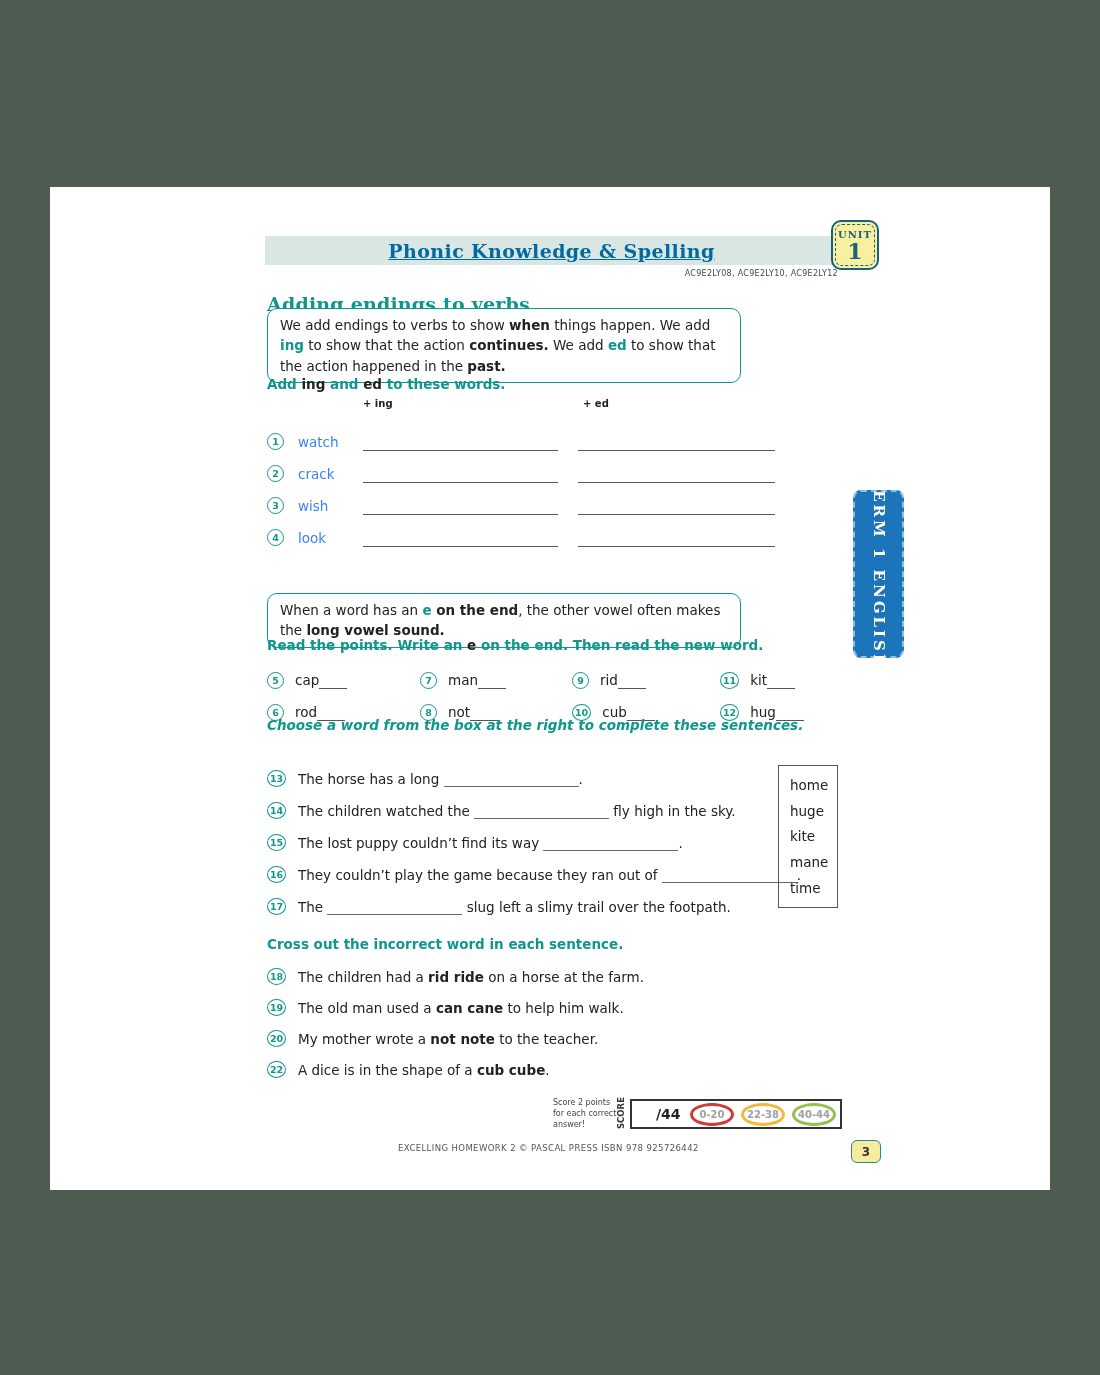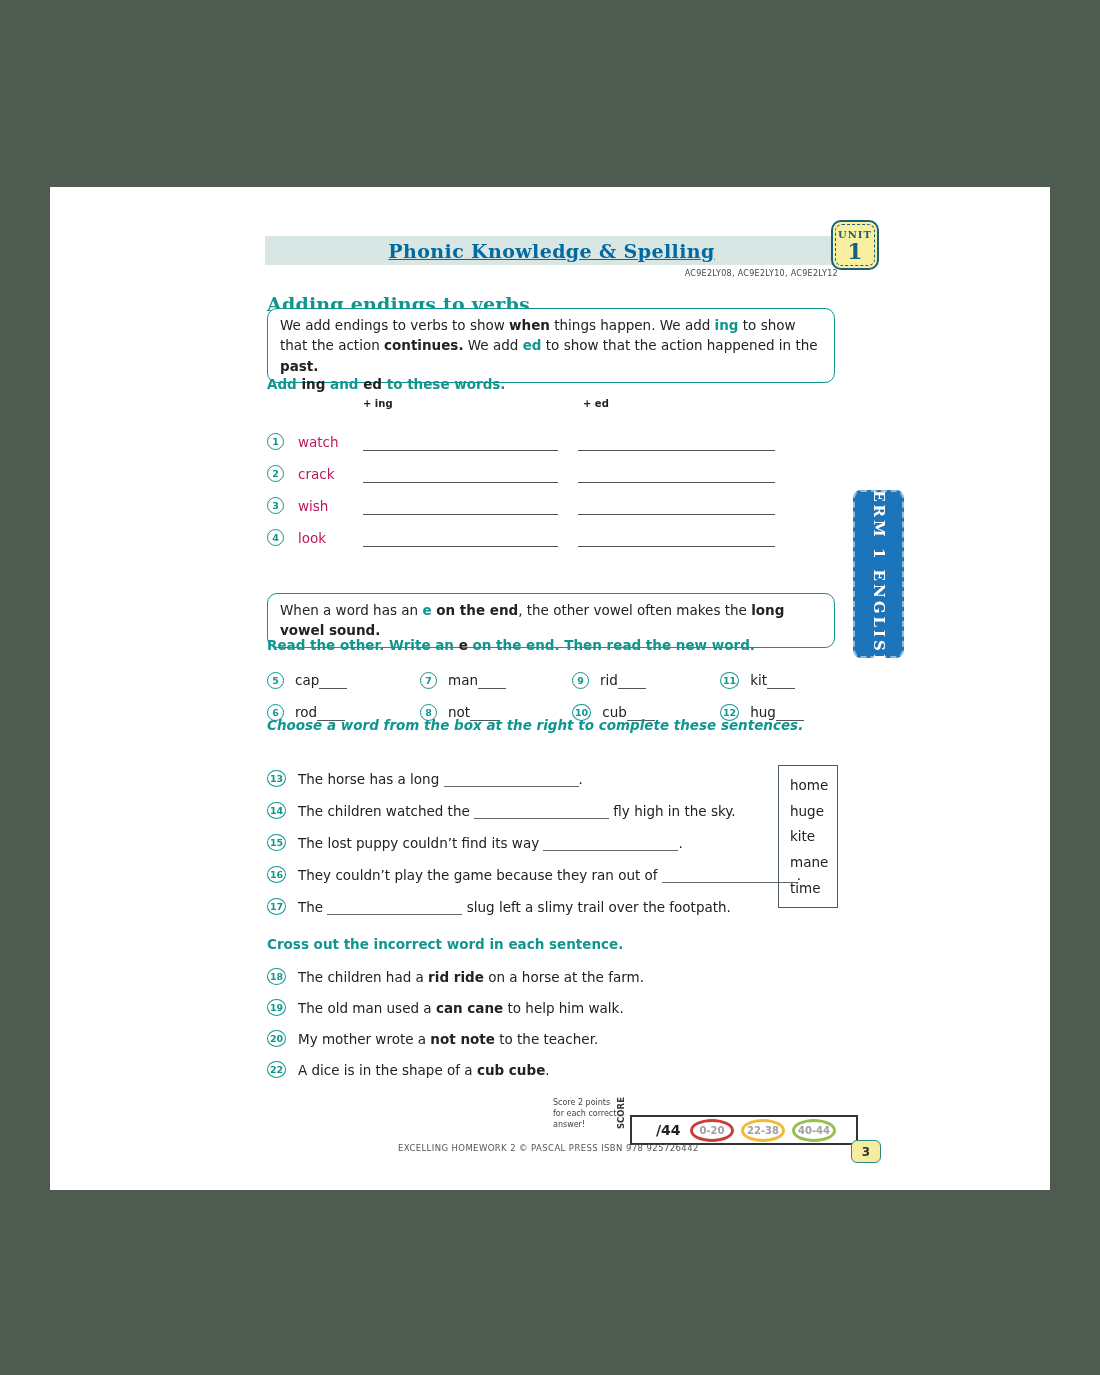--- a/index.html
+++ b/index.html
@@ -42,21 +42,21 @@
   .unit-top { font-size:10px; letter-spacing:1px; }
   .unit-num { font-size:22px; line-height:1; }
 
   
   .sec-h {
     font-family:"DejaVu Serif", serif; font-weight:bold; font-size:19px;
     color:#0f968f; border-bottom:2px dotted #0f968f; padding-bottom:2px;
     letter-spacing:0.2px;
   }
   .rule-box {
-    left:217px; width:568px;
+    left:217px; width:474px;
     border:1.6px solid #0f968f; border-radius:10px;
     padding:6px 12px; font-size:13.5px; line-height:1.5; color:#222;
     background:#fff;
   }
   .instr { font-size:13.5px; font-weight:bold; color:#0f968f; }
   .seg-k { color:#222; font-weight:normal; }
   .seg-b { color:#222; font-weight:bold; }
   .seg-t { color:#0f968f; font-weight:bold; }
   .blank {
     display:inline-block; border-bottom:1.4px solid #666;
@@ -69,21 +69,21 @@
     min-width:17px; height:17px; padding:0 2px;
     border:1.4px solid #0f968f; border-radius:50%;
     color:#0f968f; font-size:9.5px; font-weight:bold; flex:none;
   }
 
   
   .col-head { font-size:10px; font-weight:bold; color:#222; }
   .verbs { left:217px; top:241px; width:568px; }
   .vrow { position:relative; height:32px; }
   .vrow .qnum { position:absolute; left:0; top:5px; }
-  .vrow .vword { position:absolute; left:31px; top:6px; font-size:13.5px; color:#be185d; }
+  .vrow .vword { position:absolute; left:31px; top:6px; font-size:13.5px; color:#3b82f6; }
   .vline { position:absolute; border-bottom:1.4px solid #555; top:22px; }
   .vl1 { left:96px; width:195px; }
   .vl2 { left:311px; width:197px; }
 
   
   .vowel-grid {
     left:217px; top:481px; width:568px;
     display:grid; grid-template-columns:153px 152px 148px auto;
     row-gap:8px;
   }
@@ -107,22 +107,22 @@
   .word-box .wb-word { font-size:13.5px; color:#222; }
 
   
   .score-note { left:503px; top:911px; width:70px; font-size:8px; color:#444; line-height:1.35; }
   .score-label {
     left:566px; top:912px; height:30px; width:12px;
     writing-mode:vertical-rl; transform:rotate(180deg);
     font-size:8.5px; font-weight:bold; color:#333; text-align:center;
   }
   .score-box {
-    left:580px; top:912px; width:228px; height:30px;
-    border:2px solid #333; background:#fff;margin-top:16px;
+    left:580px; top:912px; width:212px; height:30px;
+    border:2px solid #333; background:#fff;
   }
   .score-total { position:absolute; left:24px; top:5px; font-size:14px; font-weight:bold; color:#222; }
   .bands { position:absolute; left:58px; top:2px; display:flex; gap:7px; }
   .band {
     width:44px; height:23px; border-radius:50%;
     border:3.5px solid #999; display:flex; align-items:center; justify-content:center;
     font-size:10px; font-weight:bold; color:#a0a0a0; background:#fff;
   }
 
   
@@ -192,21 +192,21 @@
     </div>
       <div class="vrow">
       <span class="qnum">4</span>
       <span class="vword">look</span>
       <span class="vline vl1"></span>
       <span class="vline vl2"></span>
     </div>
     </div>
 
   <div class="abs rule-box" style="top:406px;"><span class="seg-k">When a word has an </span><span class="seg-t">e</span><span class="seg-b"> on the end</span><span class="seg-k">, the other vowel often makes the </span><span class="seg-b">long vowel sound.</span></div>
-  <div class="abs instr" style="left:217px; top:450px;"><span class="seg-t">Read the other. Write an </span><span class="seg-b">e</span><span class="seg-t"> on the end. Then read the new word.</span></div>
+  <div class="abs instr" style="left:217px; top:450px;"><span class="seg-t">Read the points. Write an </span><span class="seg-b">e</span><span class="seg-t"> on the end. Then read the new word.</span></div>
 
   <div class="abs vowel-grid">
       <div class="vowel-item">
       <span class="qnum">5</span>
       <span class="vword">cap</span>
       <span class="mini-blank"></span>
     </div>
       <div class="vowel-item">
       <span class="qnum">7</span>
       <span class="vword">man</span>

